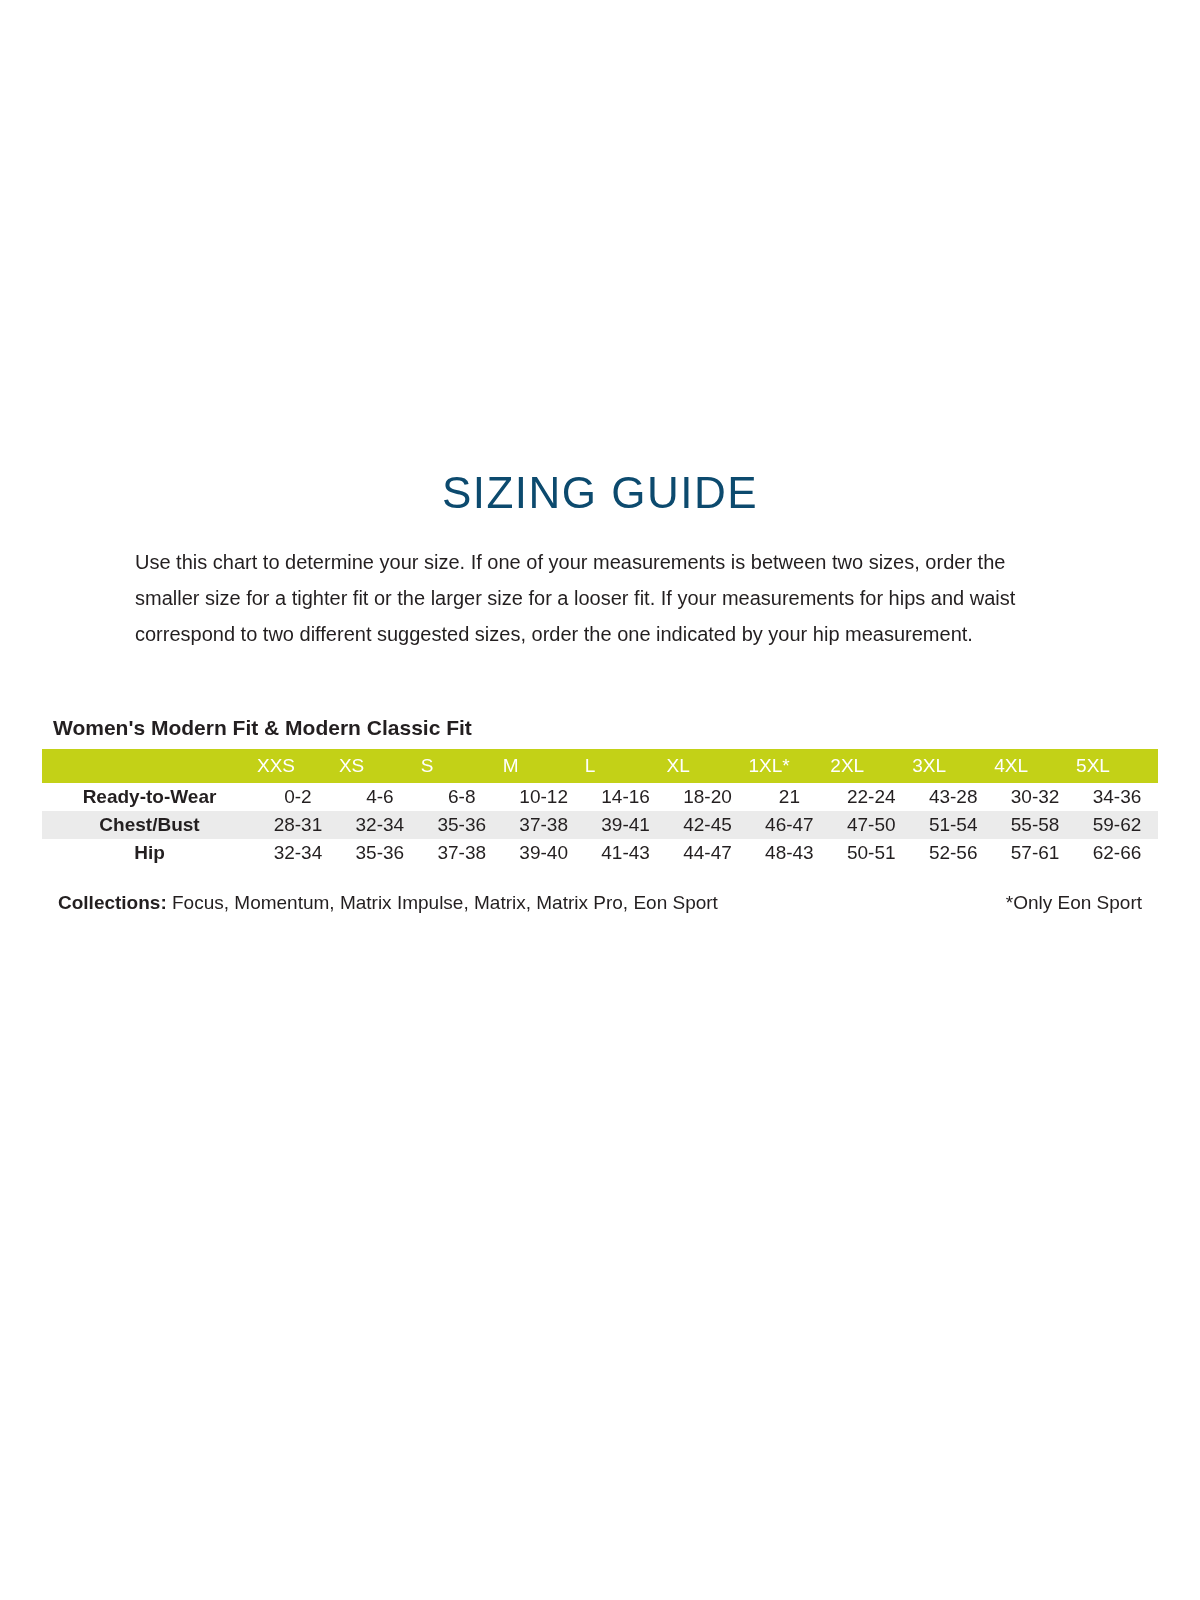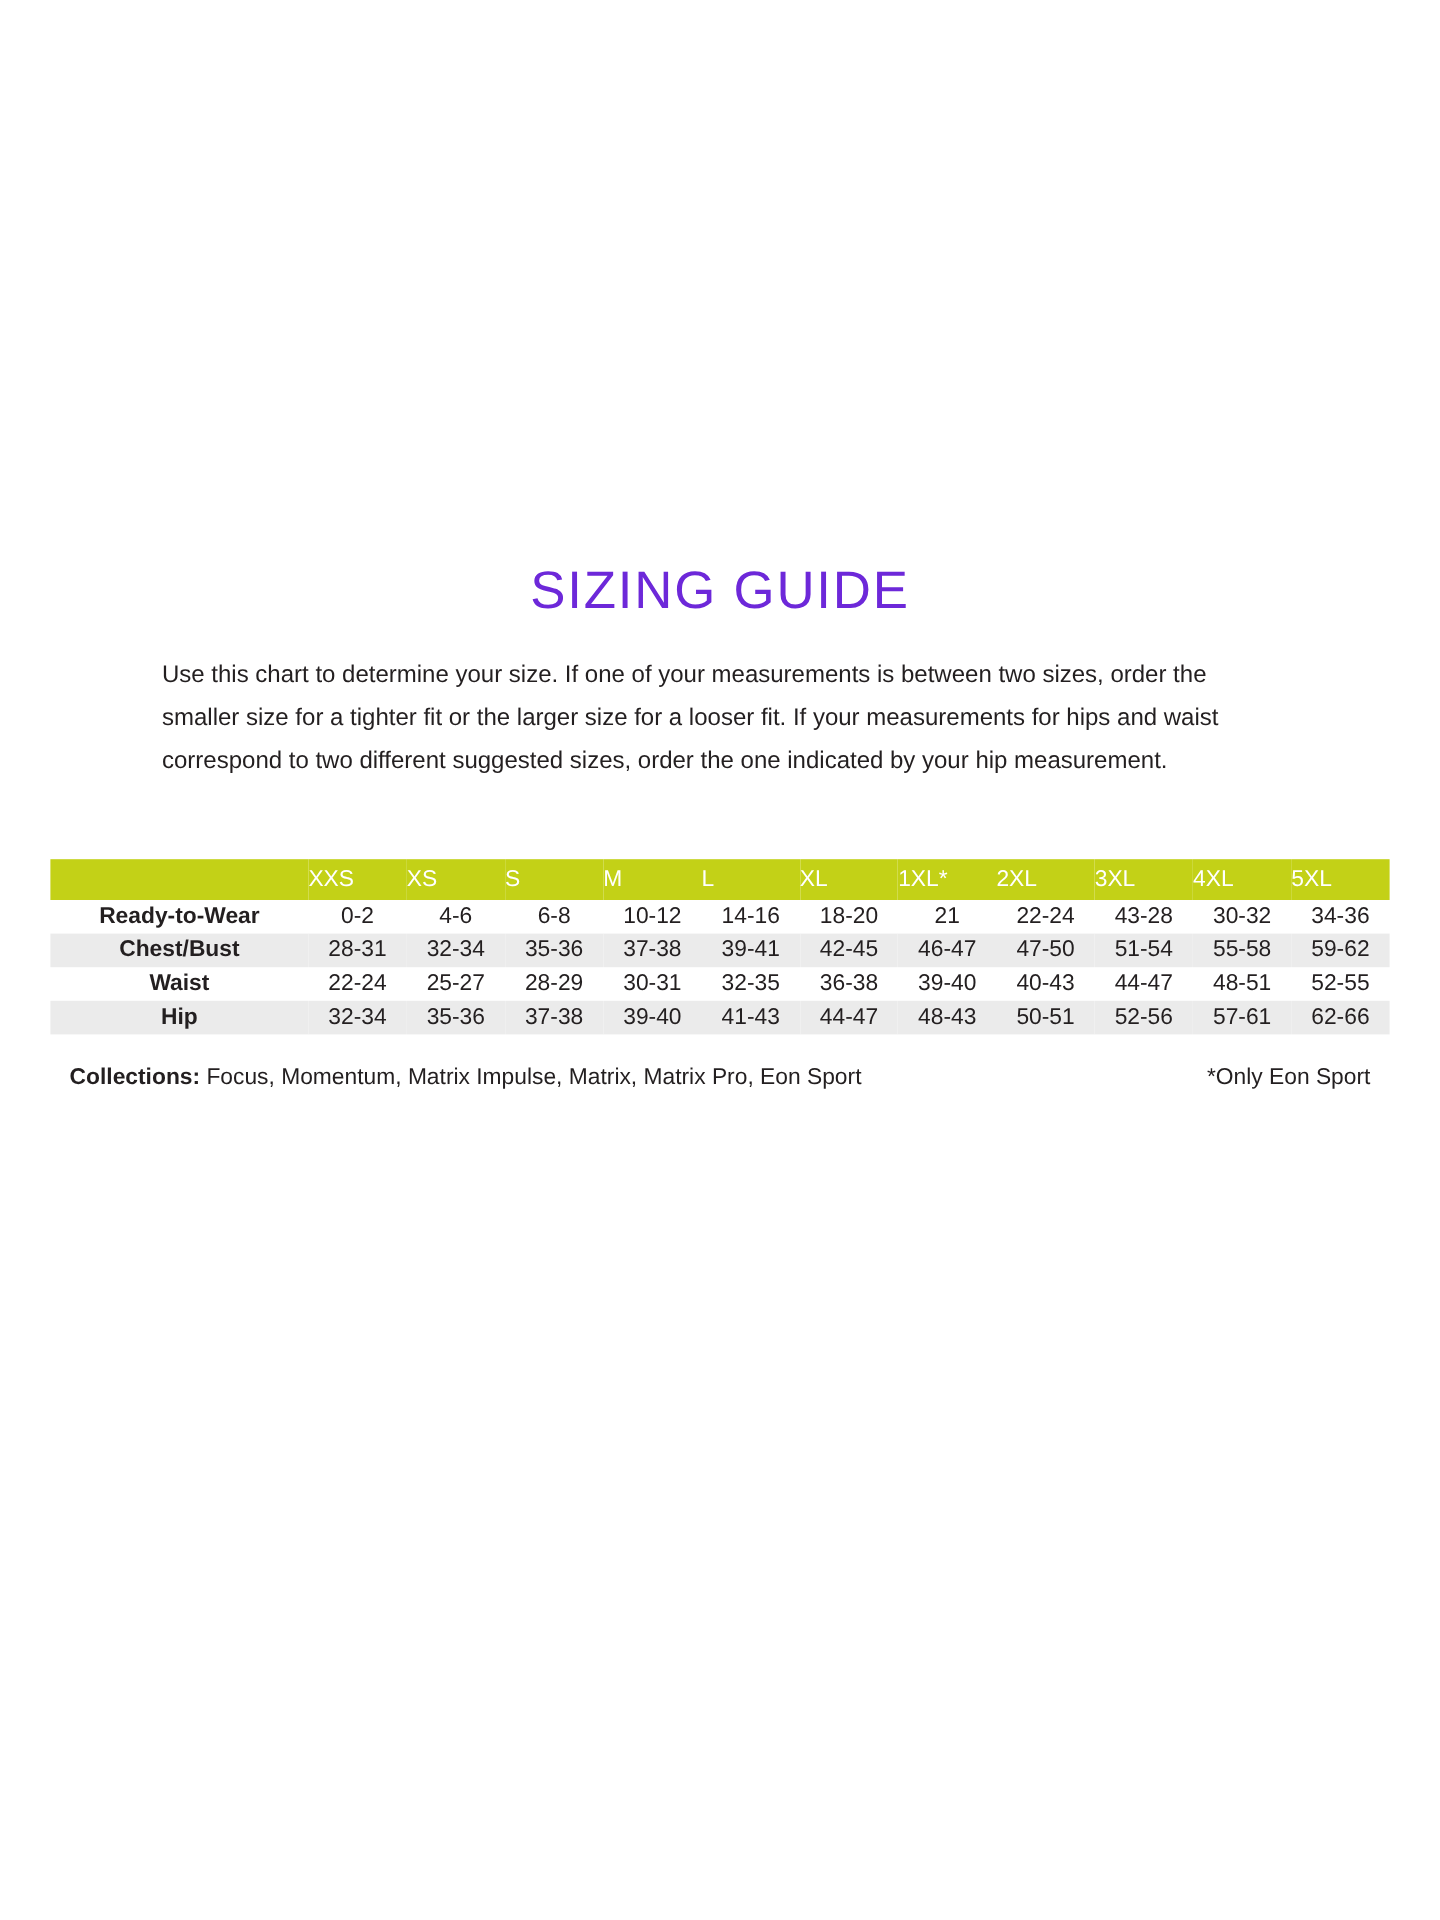--- a/index.html
+++ b/index.html
@@ -10,21 +10,21 @@
   }
   *{box-sizing:border-box;}
   html,body{margin:0;padding:0;}
   body{
     width:1200px;height:1600px;background:#ffffff;
     font-family:"Liberation Sans", sans-serif;color:var(--text);
   }
   .page{padding-top:468px;}
   .page-title{
     margin:0;text-align:center;
-    font-size:44px;font-weight:400;letter-spacing:1.5px;color:#6d28d9;
+    font-size:44px;font-weight:400;letter-spacing:1.5px;color:#0c4a6e;
   }
   .intro{
     width:930px;margin:26px auto 0;
     font-size:20px;line-height:36px;text-align:left;
   }
   .table-block{margin:64px 42px 0;}
   .section-heading{
     margin:0 0 9px 11px;
     font-size:21px;font-weight:700;
   }
@@ -54,20 +54,21 @@
 <body>
 
 <div class="page">
 
   <h1 class="page-title">SIZING GUIDE</h1>
 
   <p class="intro">Use this chart to determine your size. If one of your measurements is between two sizes, order the smaller size for a tighter fit or the larger size for a looser fit. If your measurements for hips and waist correspond to two different suggested sizes, order the one indicated by your hip measurement.</p>
 
   <div class="table-block">
 
+    <h2 class="section-heading">Women's Modern Fit &amp; Modern Classic Fit</h2>
 
     <table class="size-table">
       <thead>
           <tr>
             <th></th>
             <th>XXS</th>
             <th>XS</th>
             <th>S</th>
             <th>M</th>
             <th>L</th>
@@ -102,34 +103,20 @@
             <td>37-38</td>
             <td>39-41</td>
             <td>42-45</td>
             <td>46-47</td>
             <td>47-50</td>
             <td>51-54</td>
             <td>55-58</td>
             <td>59-62</td>
           </tr>
           <tr>
-            <th class="row-label">Waist</th>
-            <td>22-24</td>
-            <td>25-27</td>
-            <td>28-29</td>
-            <td>30-31</td>
-            <td>32-35</td>
-            <td>36-38</td>
-            <td>39-40</td>
-            <td>40-43</td>
-            <td>44-47</td>
-            <td>48-51</td>
-            <td>52-55</td>
-          </tr>
-          <tr>
             <th class="row-label">Hip</th>
             <td>32-34</td>
             <td>35-36</td>
             <td>37-38</td>
             <td>39-40</td>
             <td>41-43</td>
             <td>44-47</td>
             <td>48-43</td>
             <td>50-51</td>
             <td>52-56</td>

